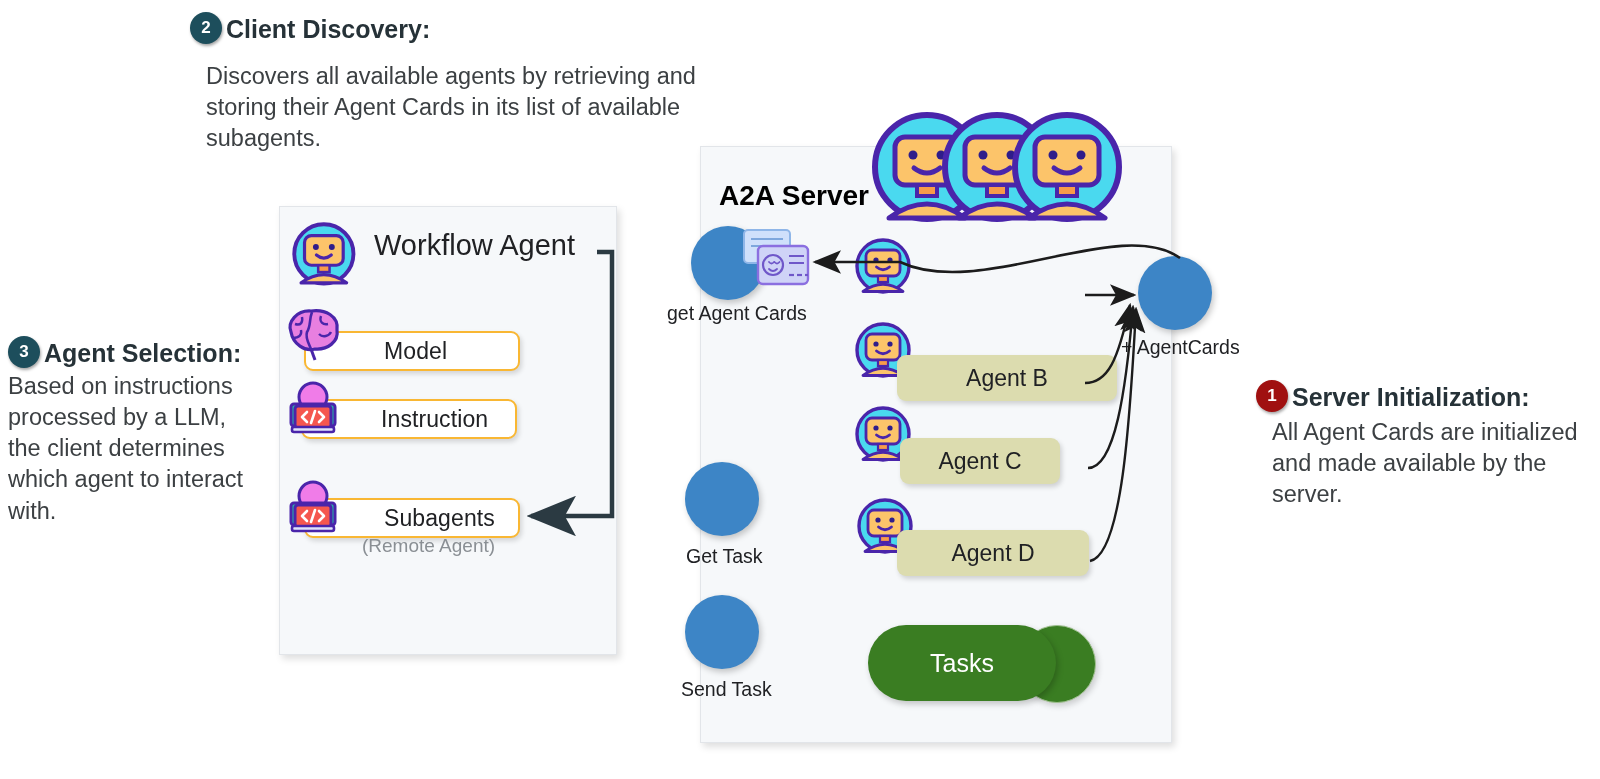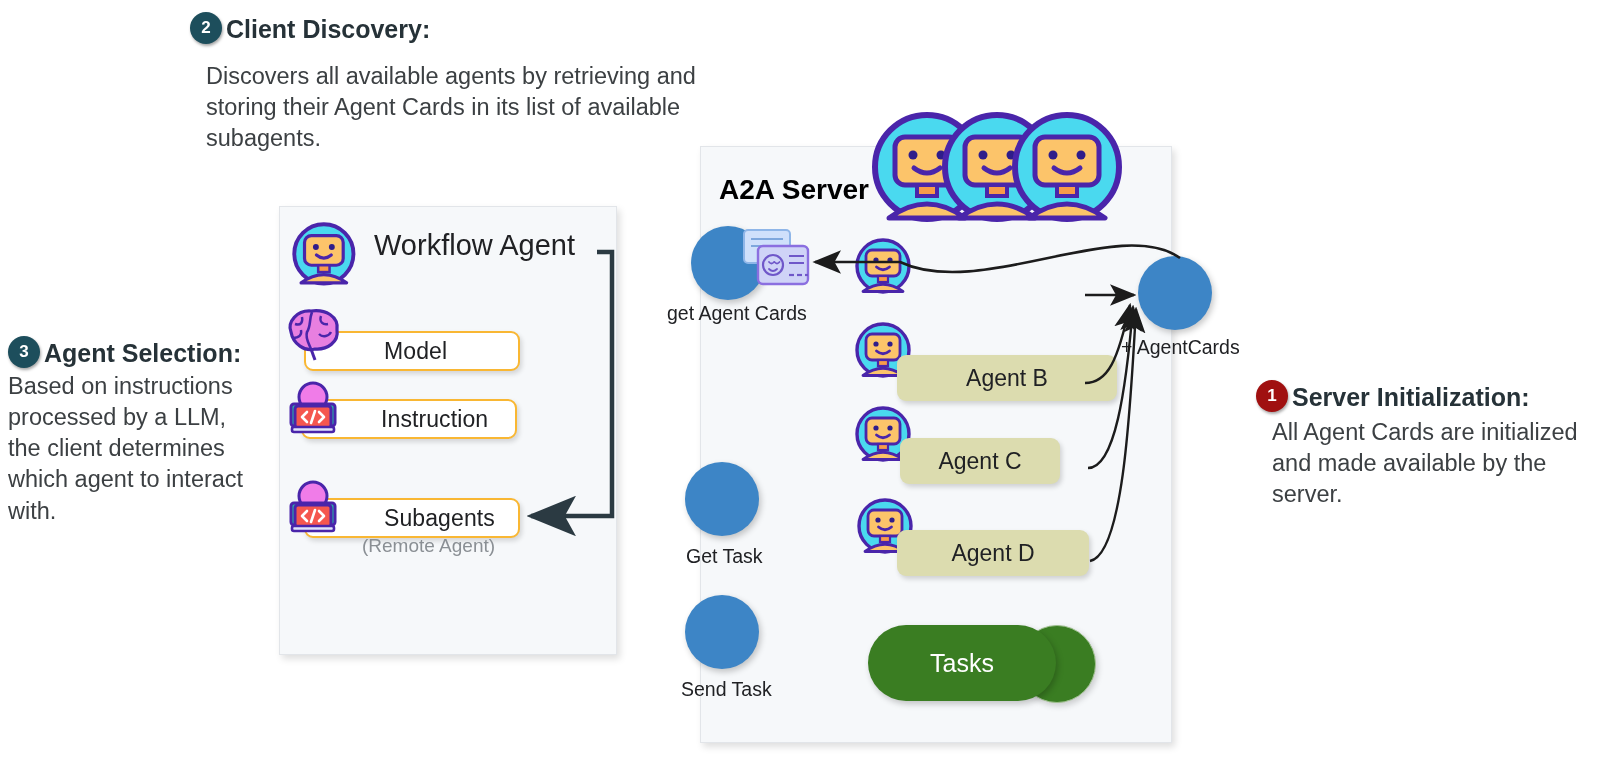--- a/index.html
+++ b/index.html
@@ -116,21 +116,21 @@
         <circle cx="69" cy="43" r="4.5" fill="#2f1d8a"></circle>
         <path d="M42 56 Q55 66 68 56" fill="none" stroke="#4a25aa" stroke-width="5" stroke-linecap="round"></path>
         <rect x="45" y="73" width="20" height="11" fill="#f79b4a" stroke="#4a25aa" stroke-width="4"></rect>
         <path d="M17 106 Q55 78 93 106 Z" fill="#fcc46a" stroke="#4a25aa" stroke-width="5" stroke-linejoin="round"></path>
       </g>
       <use href="#bigbot" x="70"></use>
       <use href="#bigbot" x="140"></use>
     </svg>
   </div>
 
-  <div class="a2a-title" style="left:719px;top:174px;">A2A Server</div>
+  <div class="a2a-title" style="left:719px;top:180px;">A2A Server</div>
 
   <div class="circle-blue" style="left:691px;top:226px;width:74px;height:74px;"></div>
   <div class="abs" style="left:742px;top:228px;">
     <svg width="68" height="62" viewBox="0 0 68 62">
       <rect x="2" y="2" width="46" height="33" rx="4" fill="#cfe0fb" stroke="#8fb6e8" stroke-width="2"></rect>
       <line x1="9" y1="11" x2="41" y2="11" stroke="#7ea7dd" stroke-width="2"></line>
       <line x1="9" y1="18" x2="41" y2="18" stroke="#7ea7dd" stroke-width="2"></line>
       <rect x="16" y="18" width="50" height="38" rx="5" fill="#cfd3f7" stroke="#8b6fe0" stroke-width="2.4"></rect>
       <circle cx="31" cy="37" r="10" fill="none" stroke="#6f57c9" stroke-width="2.2"></circle>
       <path d="M27 34 q2.5 3 5 0 M32.5 34 q2.5 3 5 0" fill="none" stroke="#6f57c9" stroke-width="1.8" stroke-linecap="round"></path>

